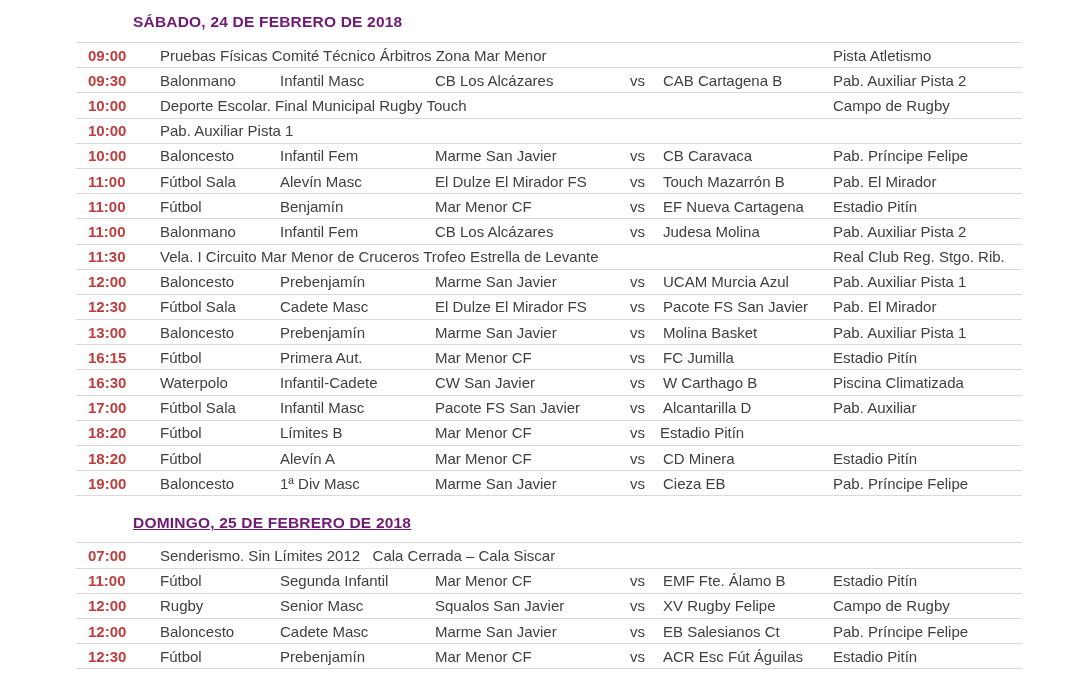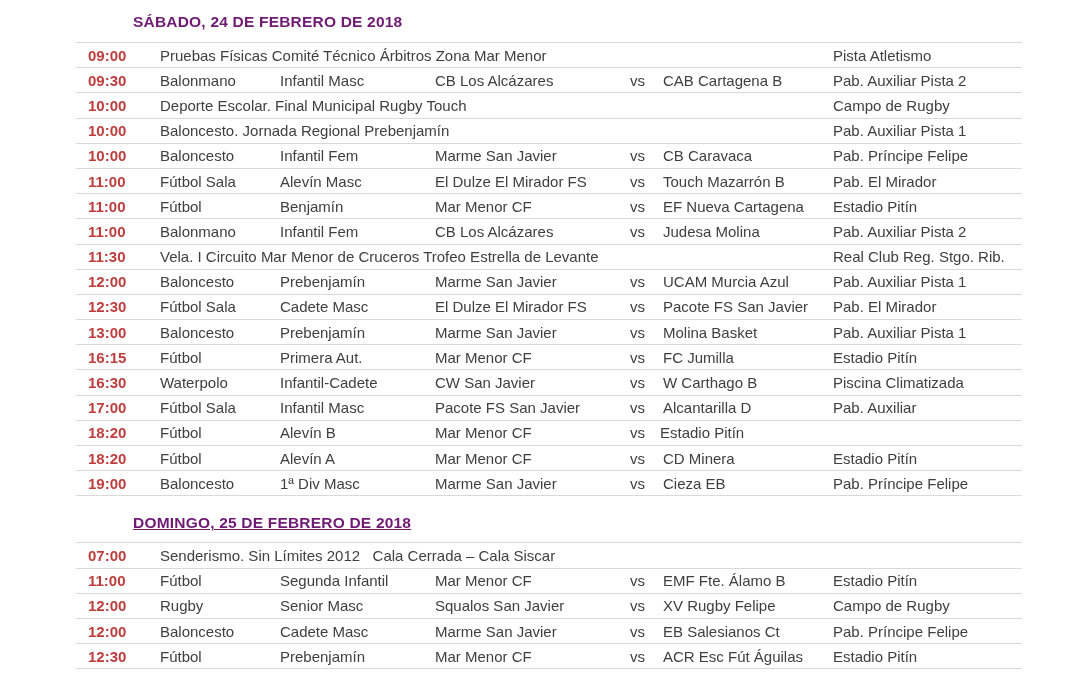--- a/index.html
+++ b/index.html
@@ -54,21 +54,20 @@
   </div>
 
   <div class="row">
     <span class="cell time">10:00</span>
     <span class="cell desc">Deporte Escolar. Final Municipal Rugby Touch</span>
     <span class="cell venue">Campo de Rugby</span>
   </div>
 
   <div class="row">
     <span class="cell time">10:00</span>
-    <span class="cell desc">Baloncesto. Jornada Regional Prebenjamín</span>
     <span class="cell venue">Pab. Auxiliar Pista 1</span>
   </div>
 
   <div class="row">
     <span class="cell time">10:00</span>
     <span class="cell sport">Baloncesto</span>
     <span class="cell category">Infantil Fem</span>
     <span class="cell home">Marme San Javier</span>
     <span class="cell vs">vs</span>
     <span class="cell away">CB Caravaca</span>
@@ -167,21 +166,21 @@
     <span class="cell category">Infantil Masc</span>
     <span class="cell home">Pacote FS San Javier</span>
     <span class="cell vs">vs</span>
     <span class="cell away">Alcantarilla D</span>
     <span class="cell venue">Pab. Auxiliar</span>
   </div>
 
   <div class="row">
     <span class="cell time">18:20</span>
     <span class="cell sport">Fútbol</span>
-    <span class="cell category">Alevín B</span>
+    <span class="cell category">Límites B</span>
     <span class="cell home">Mar Menor CF</span>
     <span class="cell vs">vs</span>
     <span class="cell venue">Estadio Pitín</span>
   </div>
 
   <div class="row">
     <span class="cell time">18:20</span>
     <span class="cell sport">Fútbol</span>
     <span class="cell category">Alevín A</span>
     <span class="cell home">Mar Menor CF</span>

